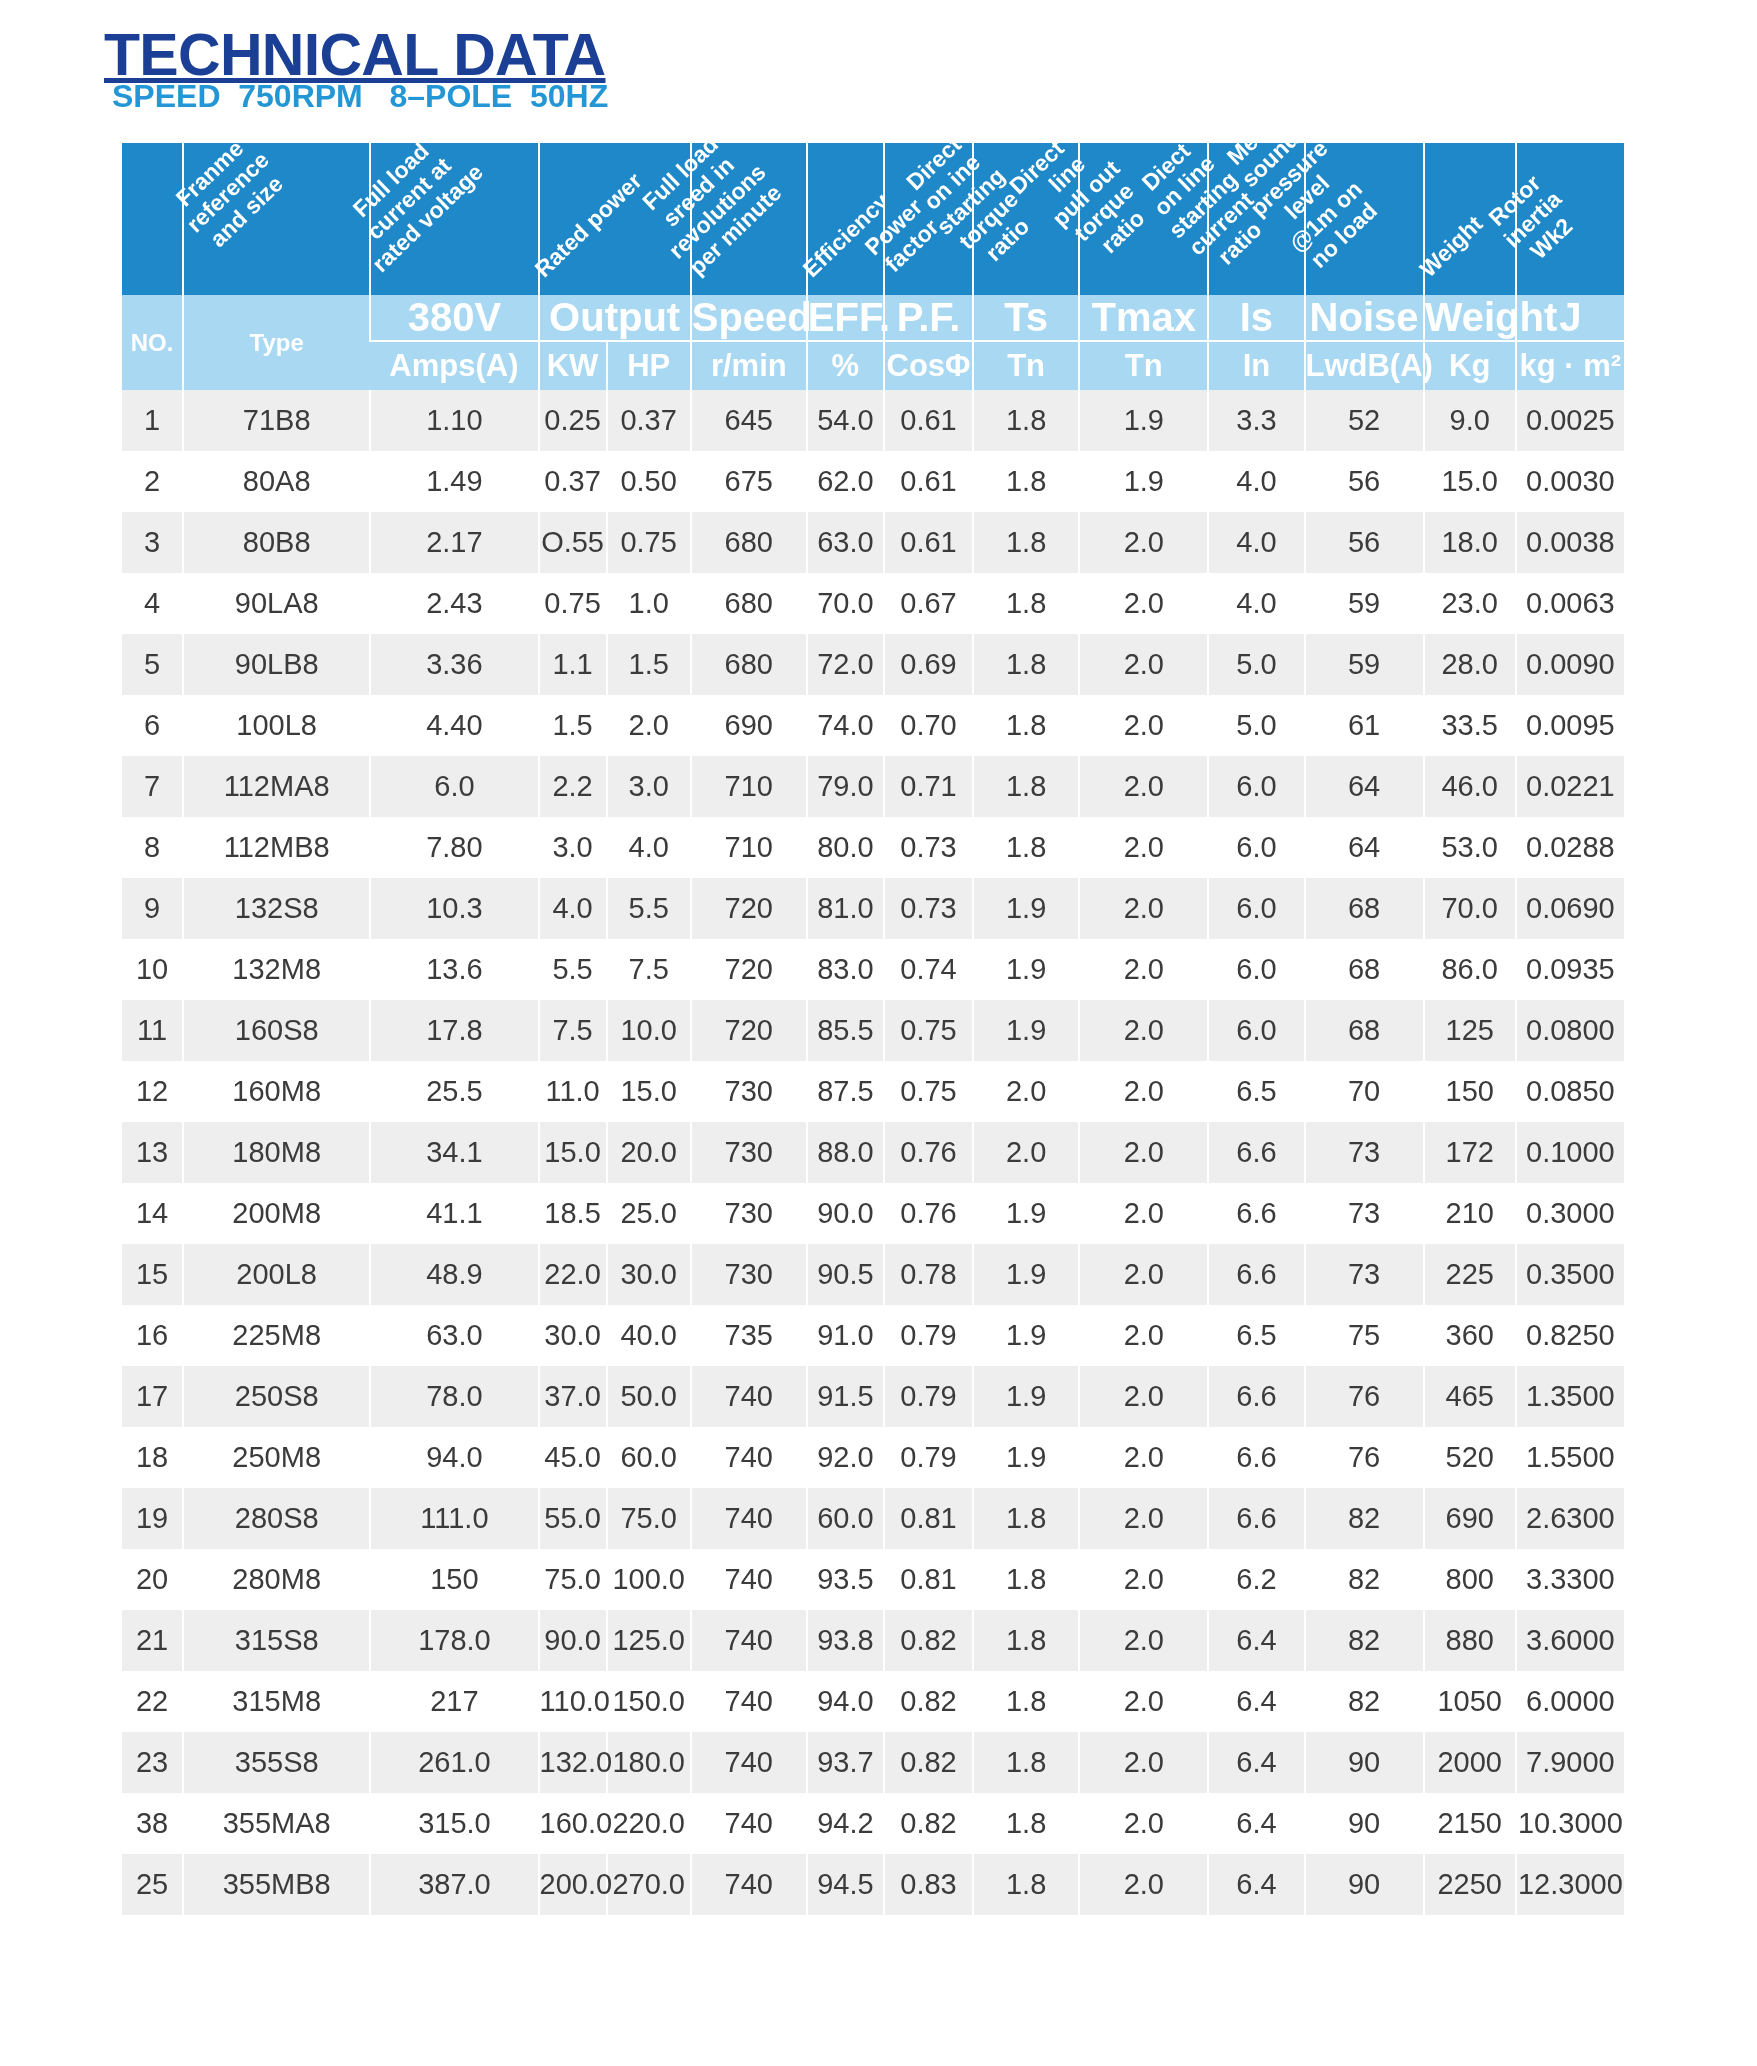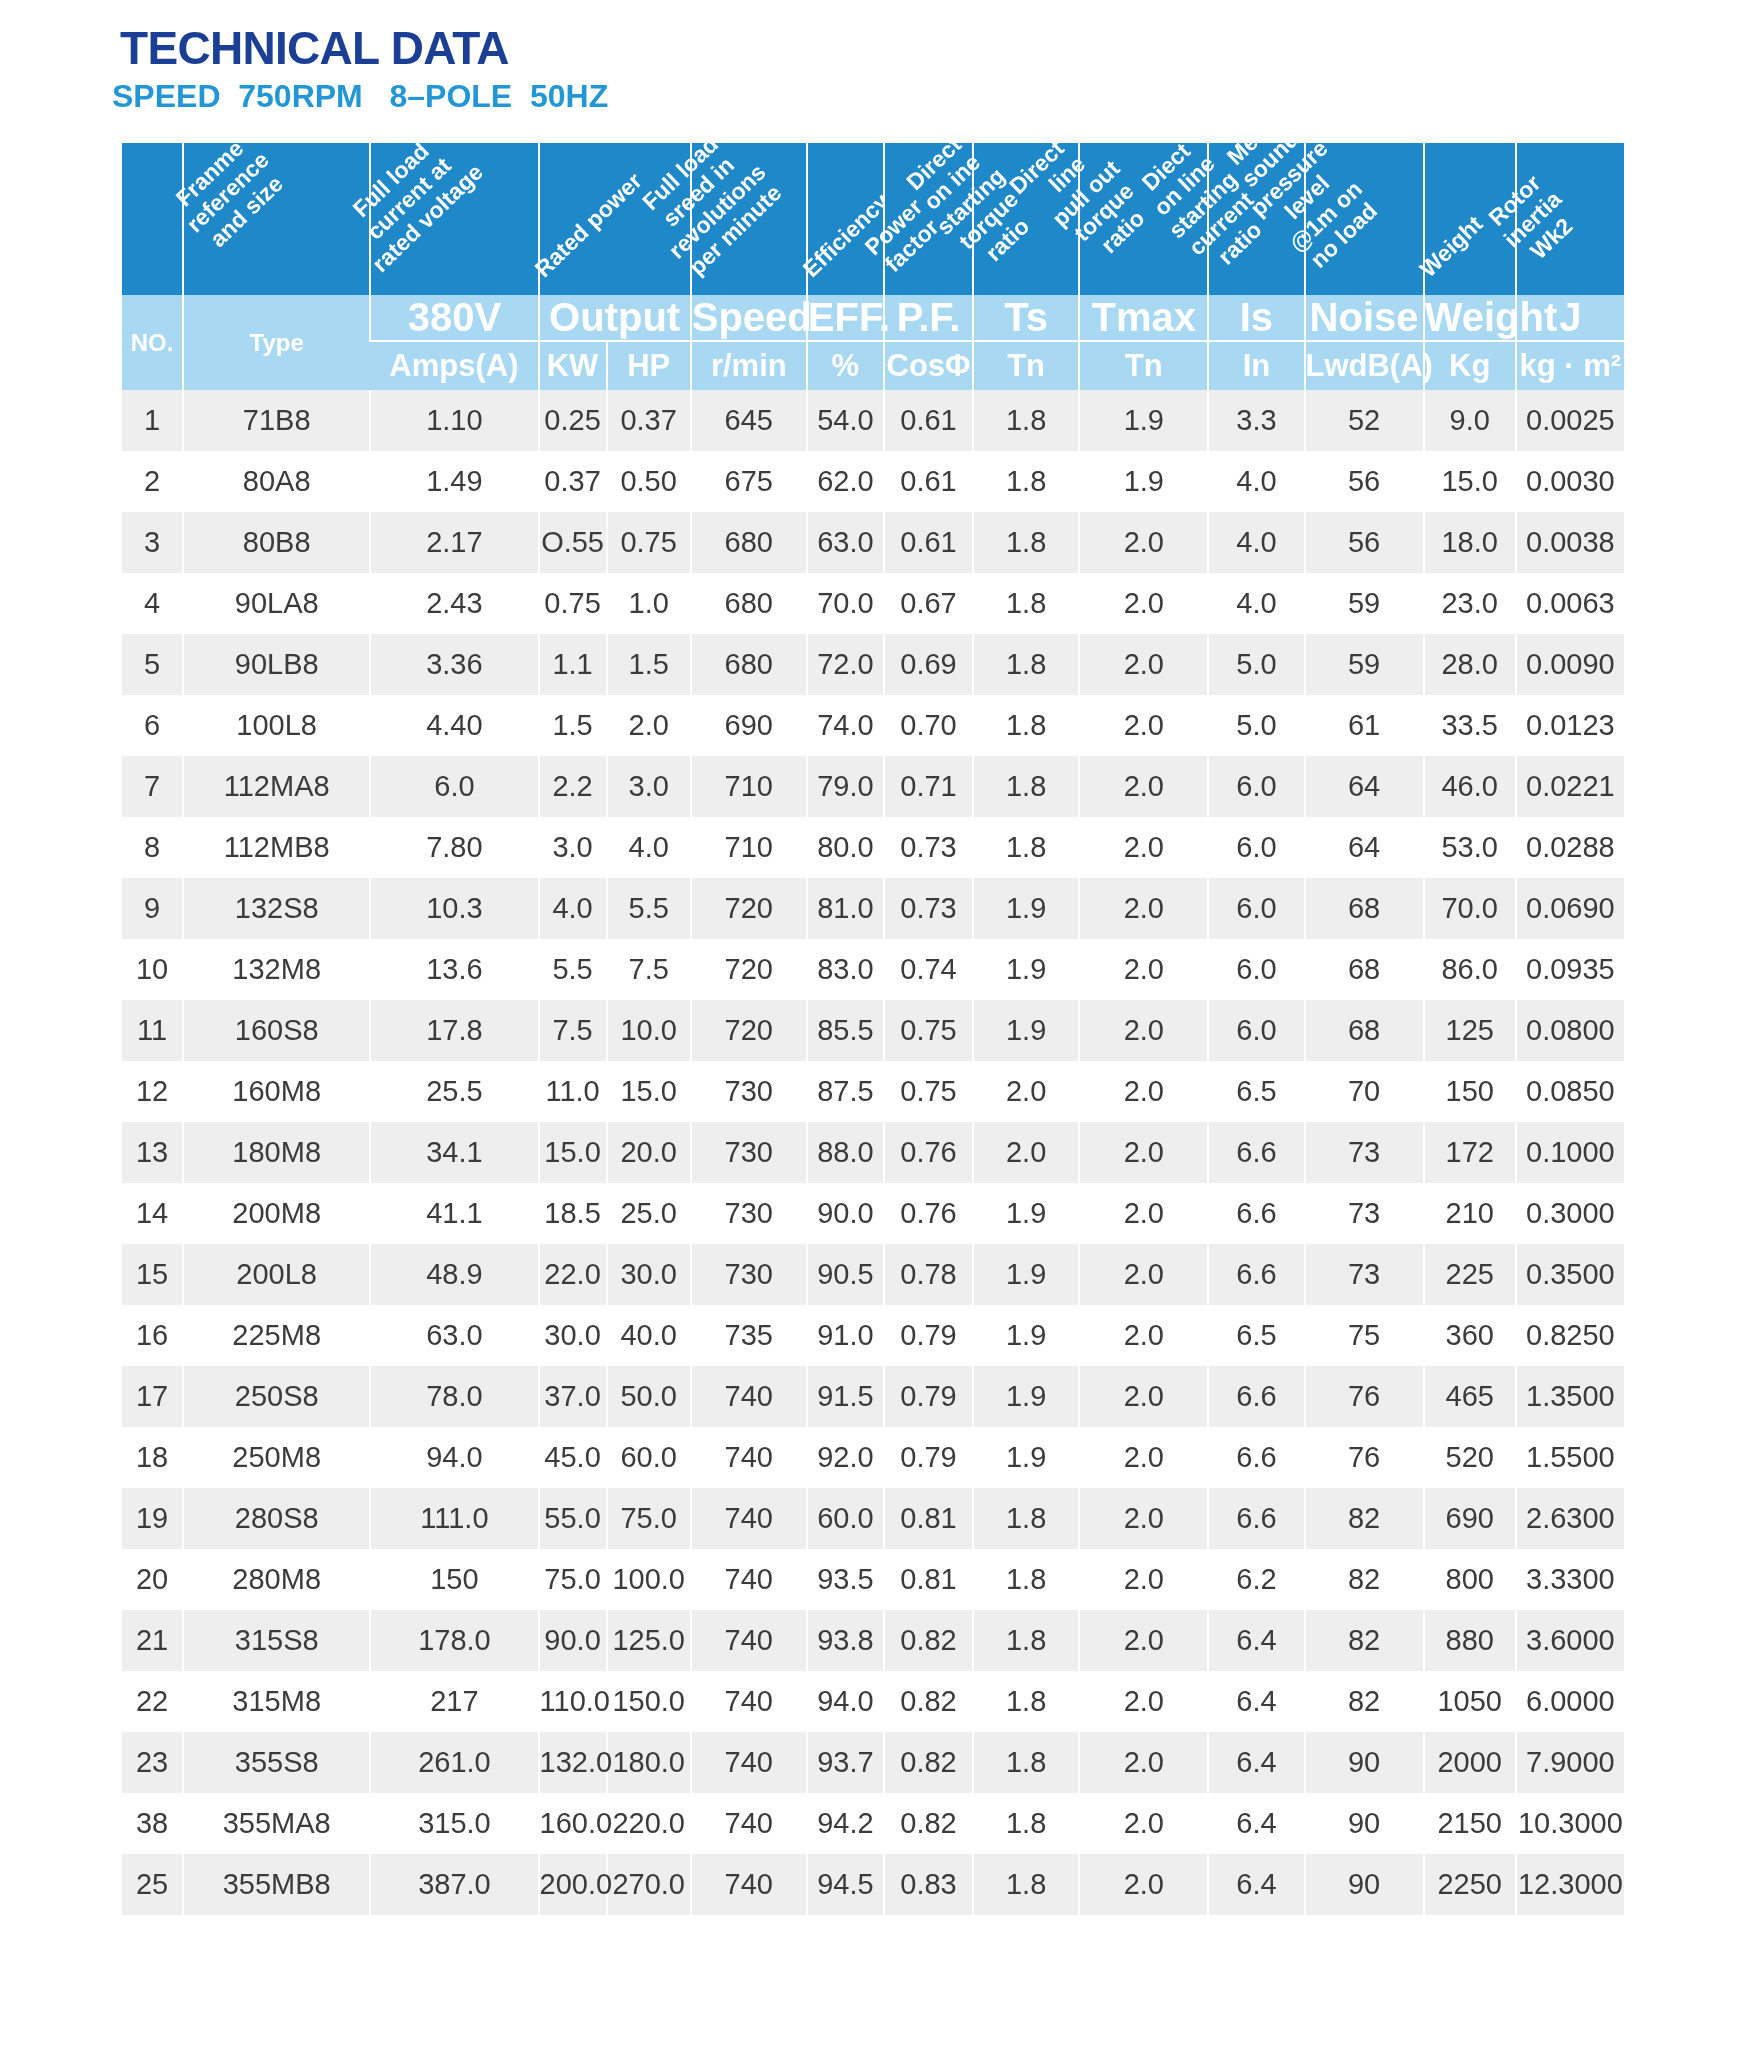--- a/index.html
+++ b/index.html
@@ -9,23 +9,23 @@
     --title-navy:#1c3f96;
     --subtitle-blue:#2397d5;
     --text-dark:#3b3b3b;
   }
   html,body{margin:0;padding:0;background:#fff;}
   body{
     width:1757px;height:2066px;position:relative;overflow:hidden;
     font-family:"Liberation Sans",sans-serif;
   }
   .page-title{
-    position:absolute;left:120px;top:21px;
-    font-size:46px;font-weight:bold;letter-spacing:-0.7px;
-    color:var(--title-navy);white-space:pre;
+    position:absolute;left:104px;top:21px;
+    font-size:59px;font-weight:bold;letter-spacing:-0.7px;
+    color:var(--title-navy);white-space:pre;text-decoration:underline;
   }
   .page-subtitle{
     position:absolute;left:112px;top:78px;
     font-size:32px;font-weight:bold;letter-spacing:0px;
     color:var(--subtitle-blue);white-space:pre;
   }
   table.spec{
     position:absolute;left:122px;top:143px;
     border-collapse:collapse;table-layout:fixed;width:1502px;
   }
@@ -254,21 +254,21 @@
         <td>1.5</td>
         <td>2.0</td>
         <td>690</td>
         <td>74.0</td>
         <td>0.70</td>
         <td>1.8</td>
         <td>2.0</td>
         <td>5.0</td>
         <td>61</td>
         <td>33.5</td>
-        <td>0.0123</td>
+        <td>0.0095</td>
       </tr>
       <tr class="odd">
         <td>7</td>
         <td>112MA8</td>
         <td>6.0</td>
         <td>2.2</td>
         <td>3.0</td>
         <td>710</td>
         <td>79.0</td>
         <td>0.71</td>

